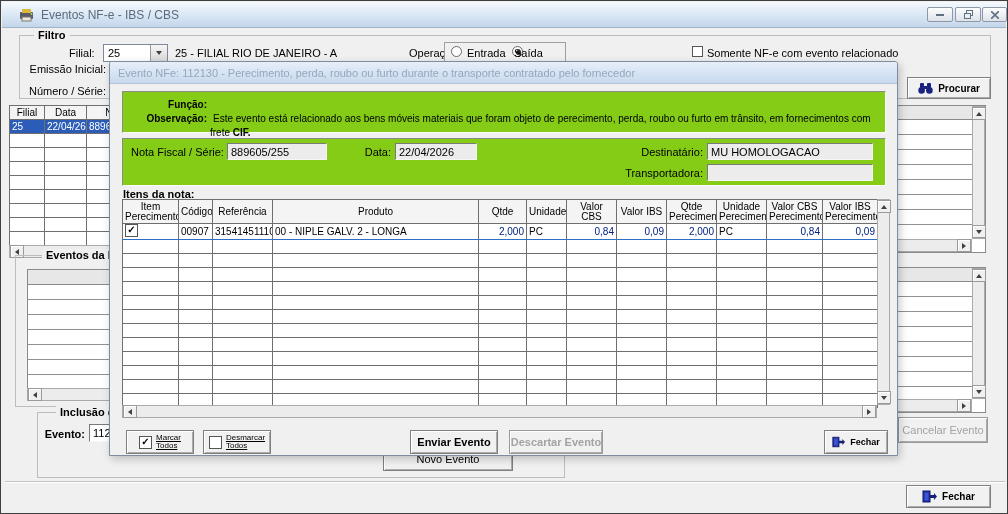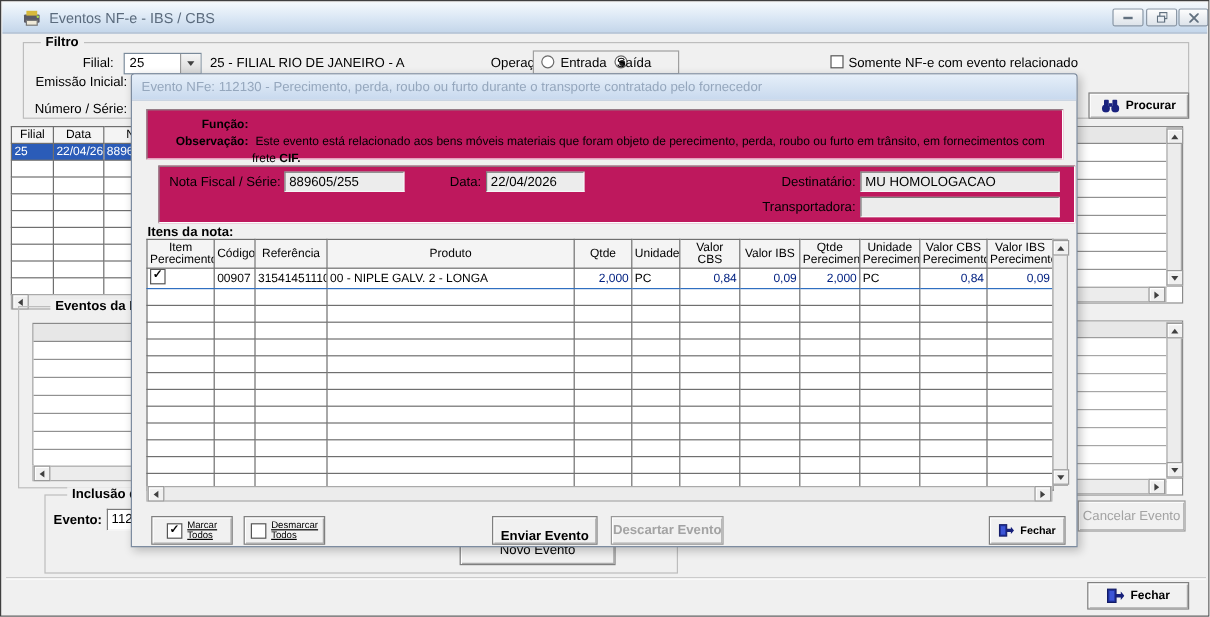--- a/index.html
+++ b/index.html
@@ -50,21 +50,21 @@
   .tri-up{width:0;height:0;border-left:3px solid transparent;border-right:3px solid transparent;border-bottom:4px solid #404040;}
   .tri-dn{width:0;height:0;border-left:3px solid transparent;border-right:3px solid transparent;border-top:4px solid #404040;}
   .tri-lf{width:0;height:0;border-top:3px solid transparent;border-bottom:3px solid transparent;border-right:4px solid #404040;}
   .tri-rt{width:0;height:0;border-top:3px solid transparent;border-bottom:3px solid transparent;border-left:4px solid #404040;}
   
   .modal{left:108px;top:60px;width:789px;height:395px;background:#f0f0f0;border:1px solid #7d8ca0;
     border-radius:3px 3px 0 0;box-shadow:2px 3px 8px rgba(0,0,0,.22);}
   .modal-title{position:absolute;left:0;top:0;right:0;height:21px;border-radius:2px 2px 0 0;
     background:linear-gradient(#e6eff9,#c8d9ee);border-bottom:1px solid #b3c4da;color:#95a7bd;
     display:flex;align-items:center;padding-left:8px;font-size:11px;}
-  .sunken{background:#be185d;border:1px solid;border-color:#8a8a8a #fdfdfd #fdfdfd #8a8a8a;}
+  .sunken{background:#84cc16;border:1px solid;border-color:#8a8a8a #fdfdfd #fdfdfd #8a8a8a;}
   .infoline{display:flex;font-size:10px;line-height:14px;}
   .infoline b{width:84px;text-align:right;flex:0 0 auto;}
   .infoline span{margin-left:3px;}
   .small2{font-size:8px;line-height:8px;text-decoration:underline;white-space:pre-line;text-align:left;}
 </style>
 </head>
 <body>
 
 <div class="screen">
 
@@ -309,21 +309,21 @@
     <div class="abs sunken" style="left:12px;top:29px;width:764px;height:42px;padding-top:6px;">
       <div class="infoline">
         <b>Função:</b>
       </div>
       <div class="infoline">
         <b>Observação:</b>
         <span><span>Este evento está relacionado aos bens móveis materiais que foram objeto de perecimento, perda, roubo ou furto em trânsito, em fornecimentos com frete</span>&nbsp;<b>CIF.</b></span>
       </div>
     </div>
 
-    <div class="abs sunken" style="left:22px;top:76px;width:764px;height:48px;padding-left:16px;">
+    <div class="abs sunken" style="left:12px;top:76px;width:764px;height:48px;padding-left:16px;">
       <span class="abs lbl r" style="left:8px;top:7px;width:92px;">Nota Fiscal / Série:</span>
       <div class="abs field" style="left:104px;top:4px;width:100px;height:17px;">
         <span>889605/255</span>
       </div>
       <span class="abs lbl r" style="left:228px;top:7px;width:40px;">Data:</span>
       <div class="abs field" style="left:272px;top:4px;width:82px;height:17px;">
         <span>22/04/2026</span>
       </div>
       <span class="abs lbl r" style="left:470px;top:7px;width:110px;">Destinatário:</span>
       <div class="abs field" style="left:584px;top:4px;width:166px;height:17px;">
@@ -578,21 +578,21 @@
     <div class="abs btn" style="left:16px;top:368px;width:68px;height:24px;gap:4px;">
       <span class="cb">✓</span>
       <span class="small2">Marcar
 Todos</span>
     </div>
     <div class="abs btn" style="left:93px;top:368px;width:68px;height:24px;gap:4px;">
       <span class="cb"></span>
       <span class="small2">Desmarcar
 Todos</span>
     </div>
-    <div class="abs btn bold" style="left:300px;top:368px;width:88px;height:24px;align-items:flex-end;">
+    <div class="abs btn bold" style="left:300px;top:368px;width:88px;height:24px;">
       <span>Enviar Evento</span>
     </div>
     <div class="abs btn bold disabled" style="left:399px;top:368px;width:94px;height:24px;">
       <span>Descartar Evento</span>
     </div>
     <div class="abs btn bold" style="left:714px;top:368px;width:64px;height:24px;font-size:9px;">
       <svg width="13" height="12" viewBox="0 0 15 13">
         <rect x="1" y="1" width="7" height="11" fill="#2133a0" stroke="#111a66"></rect>
         <rect x="2.5" y="2.5" width="4" height="8" fill="#3c55d6"></rect>
         <path d="M8 5 L12 5 L12 3 L15 6.5 L12 10 L12 8 L8 8 Z" fill="#16207a"></path>

